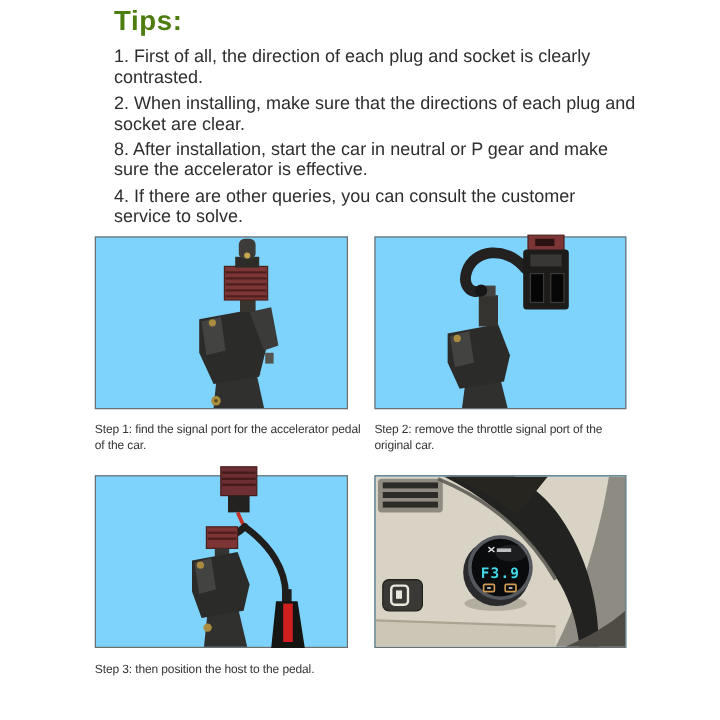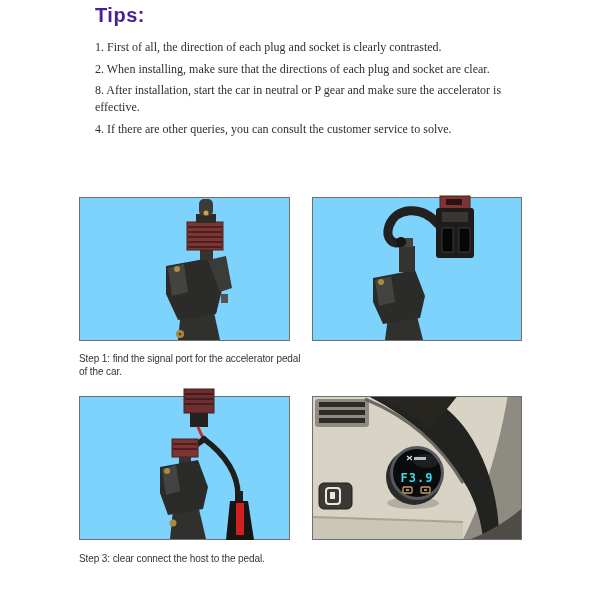--- a/index.html
+++ b/index.html
@@ -2,24 +2,24 @@
 <html><head>
 <meta charset="utf-8">
 <style>
   html,body{margin:0;padding:0;background:#ffffff;}
   .canvas{
     position:relative;width:600px;height:600px;background:#ffffff;
     font-family:"Liberation Sans", sans-serif;color:#2f2f2f;overflow:hidden;
   }
   .title{
     position:absolute;left:95px;top:4px;margin:0;
-    font-size:20px;font-weight:600;color:#4c1d95;letter-spacing:.5px;
+    font-size:23px;font-weight:600;color:#4d7c0f;letter-spacing:.5px;
   }
   .tips{position:absolute;left:95px;top:39px;width:436px;}
-  .tips p{margin:0 0 4.5px 0;font-size:12px;line-height:17px;color:#2e2e2e;font-family:Liberation Serif, serif;}
+  .tips p{margin:0 0 4.5px 0;font-size:15px;line-height:17px;color:#2e2e2e;}
   .imgbox{position:absolute;background:#7dd3fc;border:1px solid #6f6f6f;}
   .box1{left:79px;top:197px;width:209px;height:142px;}
   .box2{left:312px;top:197px;width:208px;height:142px;overflow:visible;}
   .box3{left:79px;top:396px;width:209px;height:142px;overflow:visible;}
   .box4{left:312px;top:396px;width:208px;height:142px;overflow:hidden;}
   .imgbox svg{display:block;overflow:visible;}
   .box4 svg{overflow:hidden;}
   .caption{position:absolute;margin:0;font-size:10px;line-height:13px;color:#343434;letter-spacing:-.1px;}
   .cap1{left:79px;top:352px;width:232px;}
   .cap2{left:312px;top:352px;width:222px;}
@@ -84,20 +84,21 @@
         <rect x="133" y="1" width="16" height="6" fill="#2a1212"></rect>
         <rect x="123" y="10" width="38" height="50" rx="3" fill="#1d1c1b"></rect>
         <rect x="129" y="14" width="26" height="10" fill="#383736"></rect>
         <rect x="129" y="30" width="11" height="24" fill="#060606" stroke="#3c3b3a"></rect>
         <rect x="146" y="30" width="11" height="24" fill="#060606" stroke="#3c3b3a"></rect>
       </g>
     </svg>
   </div>
 
   <p class="caption cap1">Step 1: find the signal port for the accelerator pedal of the car.</p>
+  <p class="caption cap2">Step 2: remove the throttle signal port of the original car.</p>
 
   <div class="imgbox box3">
     <svg width="209" height="142" viewBox="0 0 209 142">
       <g>
         <rect x="104" y="-8" width="30" height="24" fill="#6d2f33" stroke="#461d1b"></rect>
         <path d="M105,-3 h28 M105,2 h28 M105,7 h28" stroke="#471d1b" stroke-width="2" fill="none"></path>
         <rect x="110" y="16" width="18" height="14" fill="#232220"></rect>
         <path d="M118,30 C120,34 121,38 124,42" stroke="#c03227" stroke-width="3" fill="none"></path>
       </g>
       <g>
@@ -165,15 +166,15 @@
         <g>
           <rect x="90" y="90" width="9" height="6" rx="1" fill="none" stroke="#cf9a55" stroke-width="1.4"></rect>
           <path d="M93,93 h3" stroke="#e9e7de" stroke-width="1.2"></path>
           <rect x="108" y="90" width="9" height="6" rx="1" fill="none" stroke="#cf9a55" stroke-width="1.4"></rect>
           <path d="M111,93 h3" stroke="#e9e7de" stroke-width="1.2"></path>
         </g>
       </g>
     </svg>
   </div>
 
-  <p class="caption cap3">Step 3: clear connect the host to the pedal.</p>
+  <p class="caption cap3">Step 3: then position the host to the pedal.</p>
 
 </div>
 
 </body></html>

